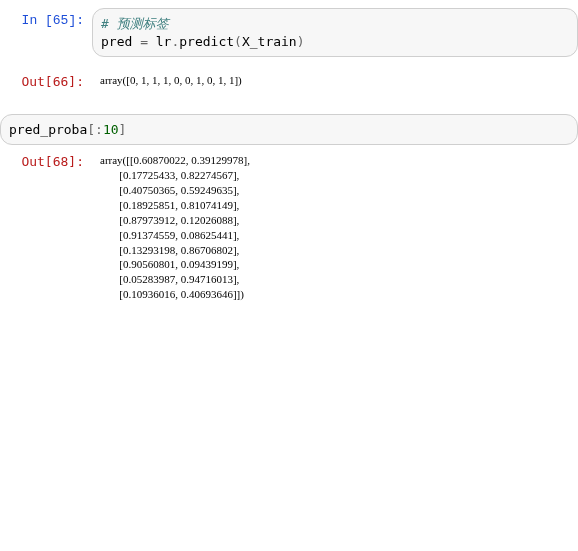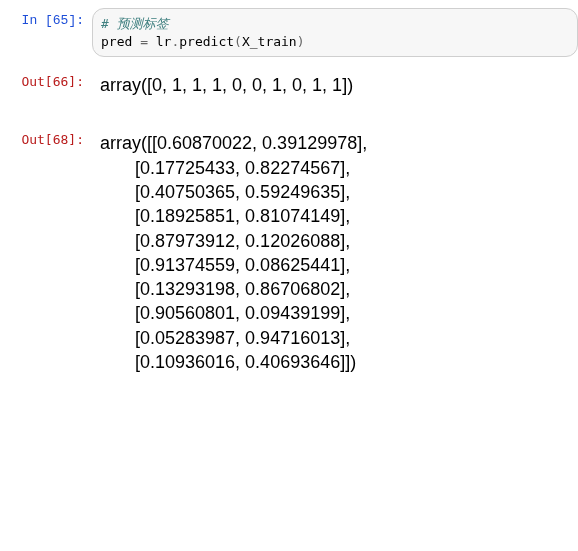--- a/index.html
+++ b/index.html
@@ -43,22 +43,22 @@
     padding: 6px 8px;
     white-space: pre;
     font-family: monospace;
     font-size: 13px;
     line-height: 1.35;
     overflow: hidden;
   }
   .output-area {
     padding: 4px 8px 6px 8px;
     white-space: pre;
-    font-family: Liberation Sans, sans-serif;
-    font-size: 18px;
+    font-family: Liberation Serif, serif;
+    font-size: 11px;
     line-height: 1.35;
   }
   .c-comment { color: #408080; font-style: italic; }
   .c-name    { color: #000000; }
   .c-op      { color: #666666; }
   .c-num     { color: #006000; }
   .spacer { height: 8px; }
 </style>
 </head>
 <body>
@@ -82,20 +82,23 @@
       <div class="output-area">array([0, 1, 1, 1, 0, 0, 1, 0, 1, 1])</div>
     </div>
   </div>
 
   <div class="spacer"></div>
 
 
   <div class="spacer"></div>
 
   <div class="cell">
+    <div class="content">
+      <div class="code-area"><span class="c-name">pred_proba</span><span class="c-op">[</span><span class="c-op">:</span><span class="c-num">10</span><span class="c-op">]</span></div>
+    </div>
   </div>
 
   <div class="cell">
     <div class="prompt out">Out[68]:</div>
     <div class="content">
       <div class="output-area">array([[0.60870022, 0.39129978],
        [0.17725433, 0.82274567],
        [0.40750365, 0.59249635],
        [0.18925851, 0.81074149],
        [0.87973912, 0.12026088],

